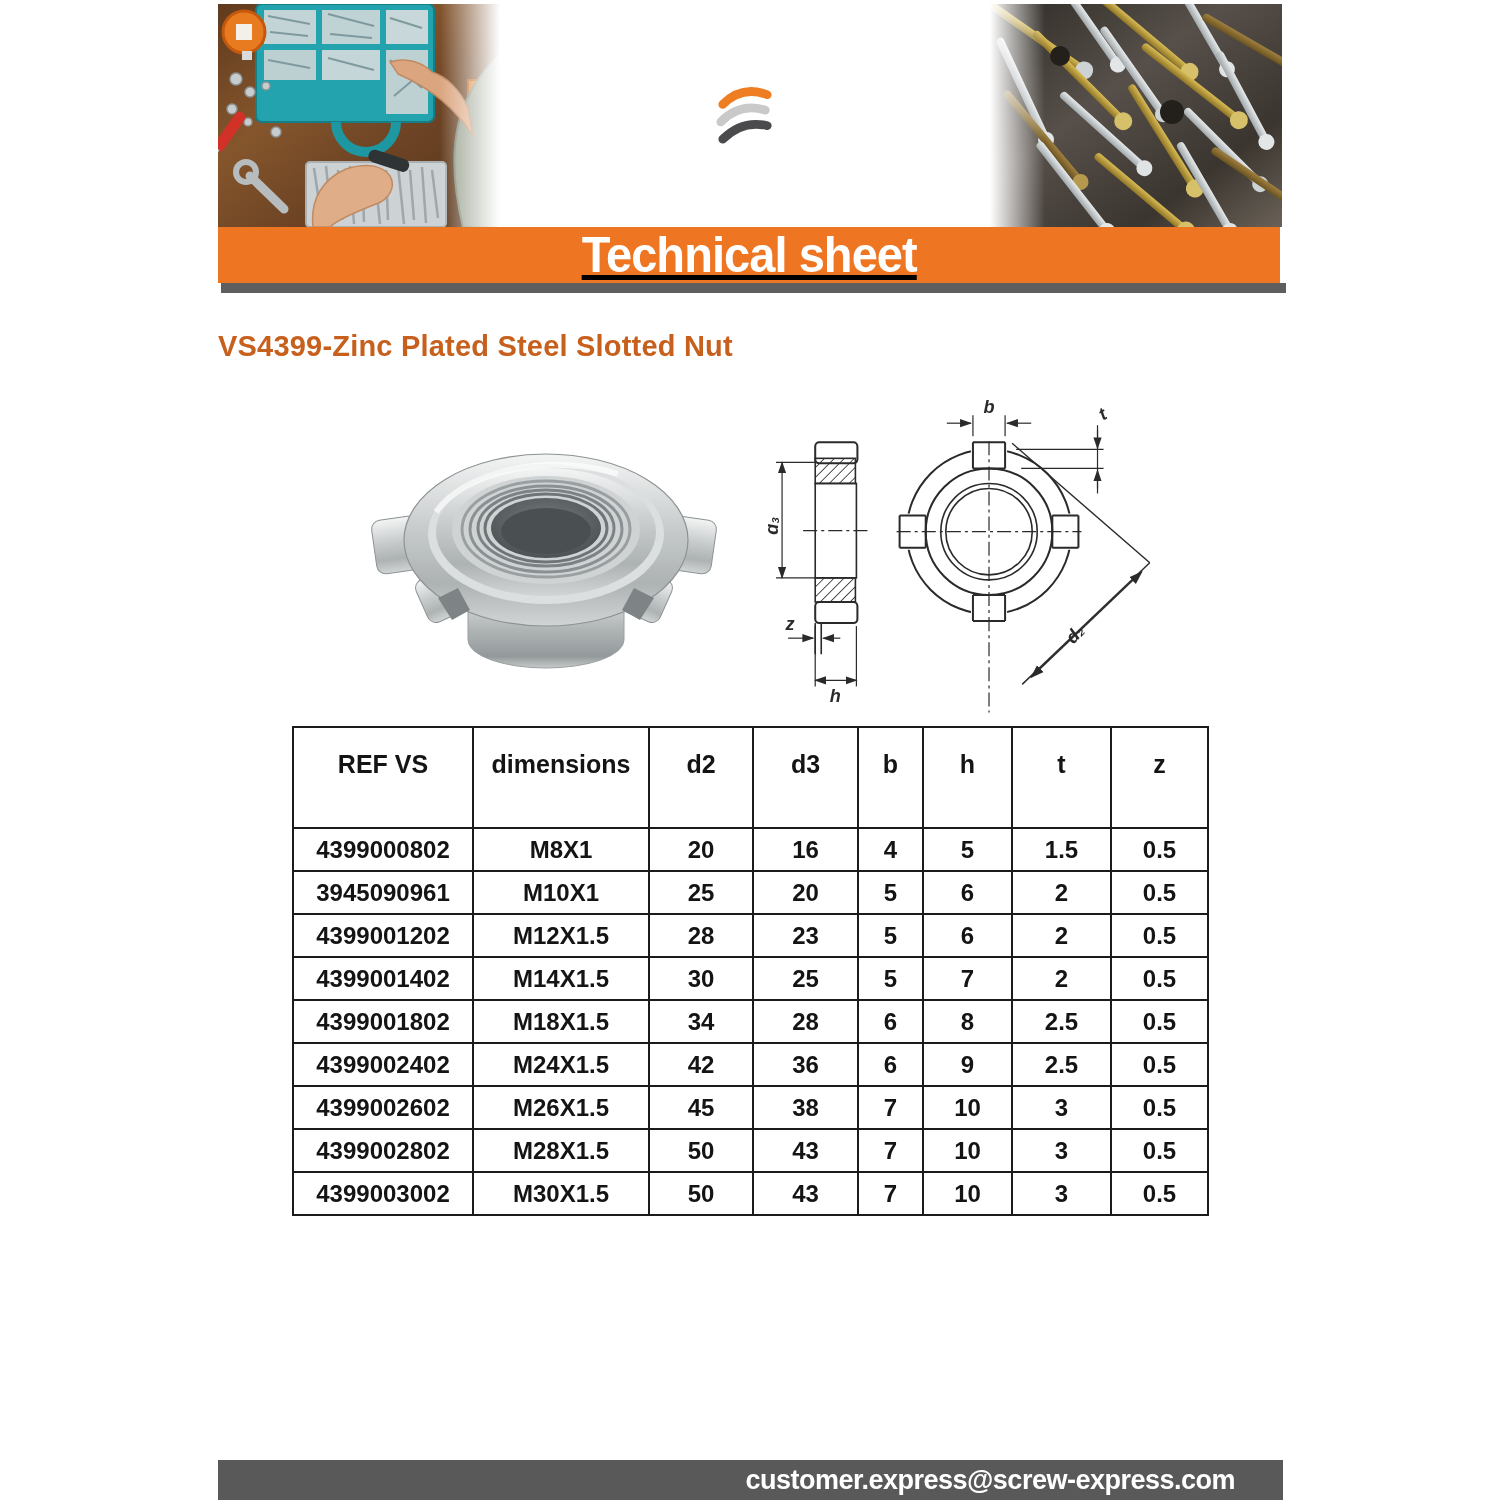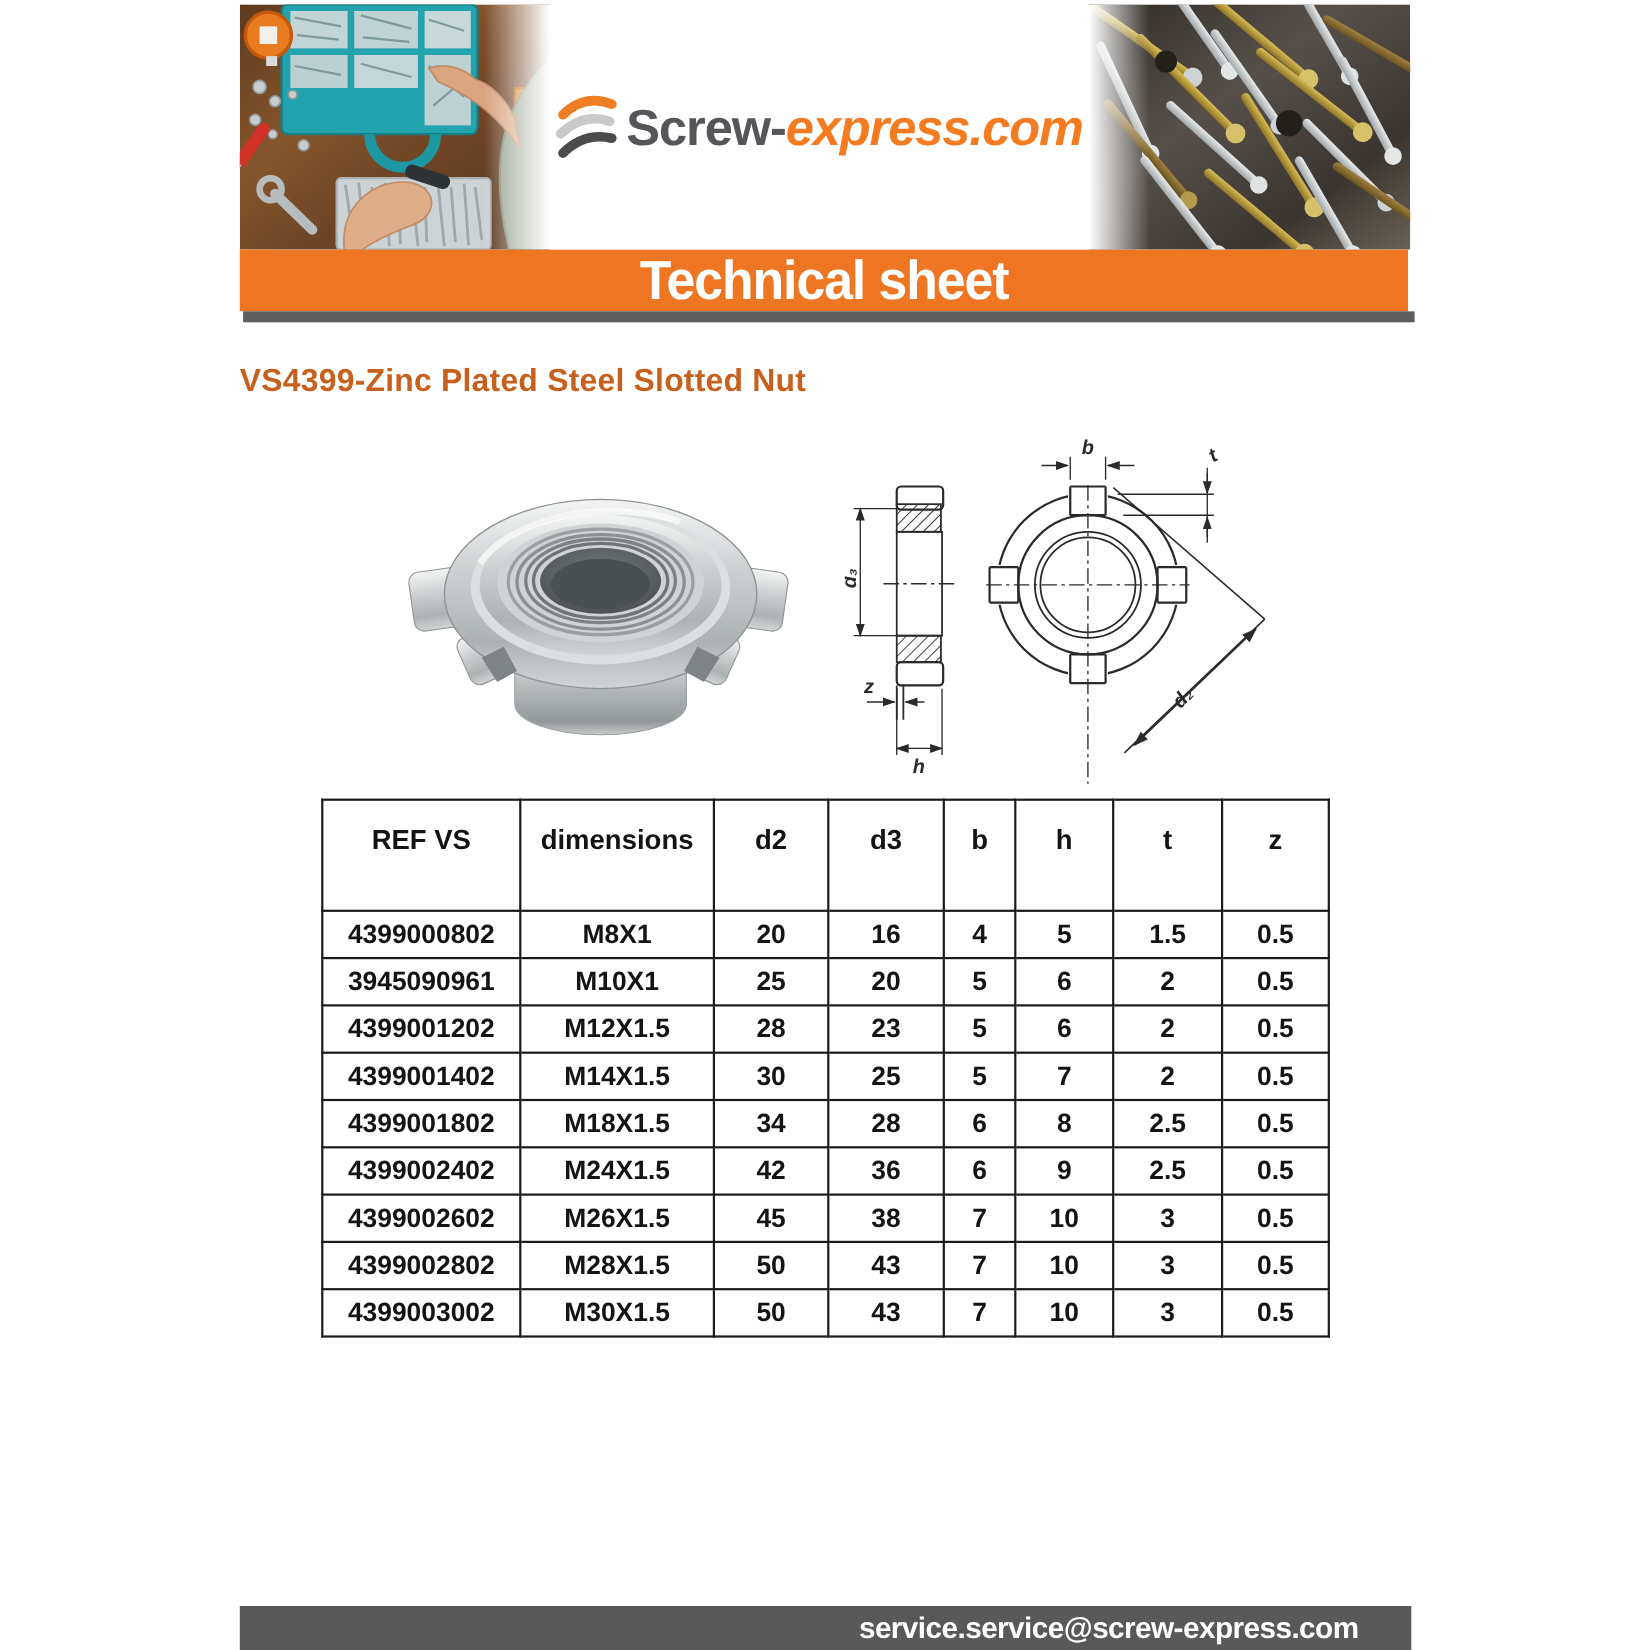--- a/index.html
+++ b/index.html
@@ -8,21 +8,21 @@
   .hdr-photo{position:absolute;top:4px;height:223px;}
   .hdr-photo svg{display:block;width:100%;height:100%;}
   .photo-left{left:218px;width:282px;}
   .photo-right{left:990px;width:292px;}
   .logo-area{position:absolute;left:500px;top:4px;width:490px;height:223px;background:#fff;
              display:flex;align-items:center;justify-content:center;gap:6px;}
   .logo-text{font-size:46px;font-weight:700;letter-spacing:-1px;white-space:nowrap;}
   .logo-text .brand-gray{color:#54565a;}
   .logo-text .brand-orange{color:#f47b20;font-style:italic;}
   .banner{position:absolute;left:218px;top:227px;width:1062px;height:56px;background:#ee7522;
-          display:flex;align-items:center;justify-content:center;}
+          display:flex;align-items:center;justify-content:center;text-decoration:underline;}
   .banner-title{color:#fff;font-weight:700;font-size:50px;letter-spacing:-1px;
                 transform:scaleX(0.94);white-space:nowrap;}
   .banner-shadow{position:absolute;left:221px;top:283px;width:1065px;height:10px;background:#5e5e5e;}
   .doc-title{position:absolute;left:218px;top:330px;width:1064px;text-align:left;
              font-size:29px;font-weight:700;color:#c7601d;letter-spacing:0.2px;}
   .nut-photo{position:absolute;left:368px;top:422px;width:352px;height:278px;}
   .tech-drawing{position:absolute;left:768px;top:385px;width:432px;height:342px;}
   table.spec{position:absolute;left:292px;top:726px;width:915px;border-collapse:collapse;
              table-layout:fixed;}
   table.spec th,table.spec td{border:2px solid #1b1b1b;text-align:center;color:#141414;
@@ -134,21 +134,20 @@
       <rect x="222" y="0" width="60" height="223" fill="url(#fadeR)"></rect>
     </svg>
   </div>
 
   <div class="logo-area">
     <svg width="58" height="66" viewBox="0 0 60 66">
       <path d="M7 21 Q 27 1 53 11" fill="none" stroke="#ef7d22" stroke-width="9" stroke-linecap="round"></path>
       <path d="M5 39 Q 25 19 51 27" fill="none" stroke="#c9c9c9" stroke-width="9" stroke-linecap="round"></path>
       <path d="M7 57 Q 27 37 53 43" fill="none" stroke="#4b4b4d" stroke-width="9" stroke-linecap="round"></path>
     </svg>
-    <div class="logo-text"><span class="brand-gray">Screw-</span><span class="brand-orange">express.com</span></div>
   </div>
 
   <div class="hdr-photo photo-right">
     <svg viewBox="0 0 292 223" preserveAspectRatio="none">
       <defs>
         <linearGradient id="steelbg" x1="0" y1="0" x2="1" y2="1">
           <stop offset="0" stop-color="#2f2b26"></stop>
             <stop offset="0.4" stop-color="#57504a"></stop>
           <stop offset="0.75" stop-color="#3b352f"></stop>
             <stop offset="1" stop-color="#6a6258"></stop>
@@ -507,16 +506,16 @@
           <td>43</td>
           <td>7</td>
           <td>10</td>
           <td>3</td>
           <td>0.5</td>
         </tr>
       </tbody>
   </table>
 
   <div class="footer">
-    <span>service.service@screw-express.com</span>
+    <span>customer.express@screw-express.com</span>
   </div>
 
 </div>
 
 </body></html>

